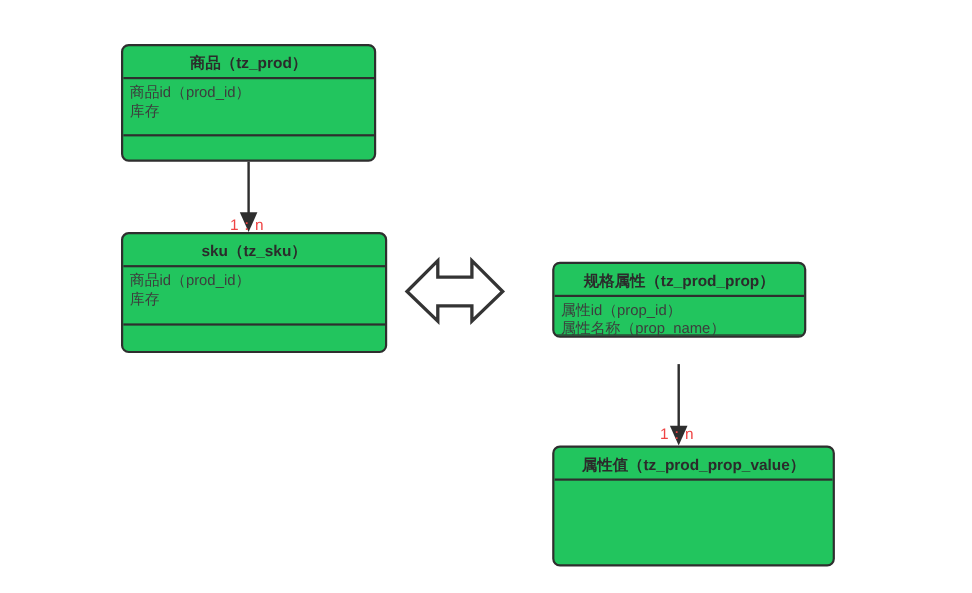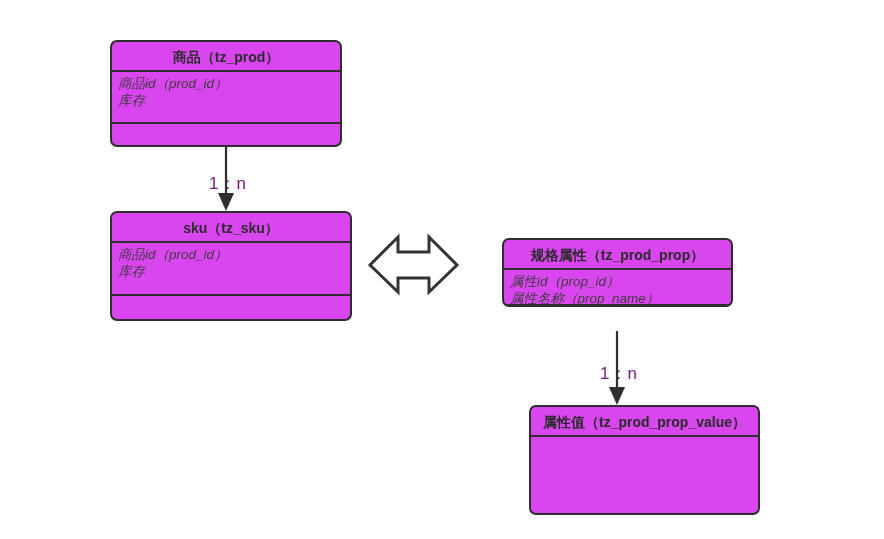--- a/index.html
+++ b/index.html
@@ -19,21 +19,21 @@
     position: absolute;
     inset: 0;
     width: 884px;
     height: 539px;
   }
 
   
   .entity {
     position: absolute;
     box-sizing: border-box;
-    background: #d946ef;
+    background: #22c55e;
     border: 2px solid #2e2e2e;
     border-radius: 7px;
     overflow: hidden;
   }
   .entity-title {
     height: 30px;
     line-height: 30px;
     text-align: center;
     font-size: 14px;
     color: #2b2b2b;
@@ -50,50 +50,50 @@
   .entity-attrs {
     box-sizing: border-box;
     padding: 3px 0 4px 6px;
     border-bottom: 2px solid #2e2e2e;
   }
   .attr {
     font-size: 13.5px;
     line-height: 17px;
     color: #3d3d3d;
     white-space: nowrap;
-    font-style: italic;
   }
   .entity-methods {
     box-sizing: border-box;
   }
 
   
   #box-prod        { left: 110px; top: 40px;  width: 232px; height: 107px; }
   #box-prod .entity-attrs   { height: 52px; }
   #box-prod .entity-methods { height: 23px; }
 
   #box-sku         { left: 110px; top: 211px; width: 242px; height: 110px; }
   #box-sku .entity-attrs    { height: 53px; }
   #box-sku .entity-methods  { height: 25px; }
 
   #box-prop        { left: 502px; top: 238px; width: 231px; height: 69px; }
   #box-prop .entity-attrs   { height: 36px; }
   #box-prop .entity-methods { height: 25px; }
 
-  #box-prop-value  { left: 502px; top: 405px; width: 231px; height: 110px; margin-left: 27px; }
+  #box-prop-value  { left: 502px; top: 405px; width: 257px; height: 110px; }
   #box-prop-value .entity-attrs   { height: 53px; }
   #box-prop-value .entity-methods { height: 25px; }
 
   
   .conn-label {
     position: absolute;
-    font-size: 17px;
-    color: #701a75;
+    font-size: 14px;
+    color: #ef4444;
     white-space: nowrap;
     letter-spacing: 0.5px;
+    margin-top: 24px;
   }
   #label-prod-sku   { left: 209px; top: 172px; }
   #label-prop-value { left: 600px; top: 362px; }
 </style>
 </head>
 <body>
 
 <div id="canvas">
 
   <svg width="884" height="539" style="position:absolute;left:0;top:0;">

